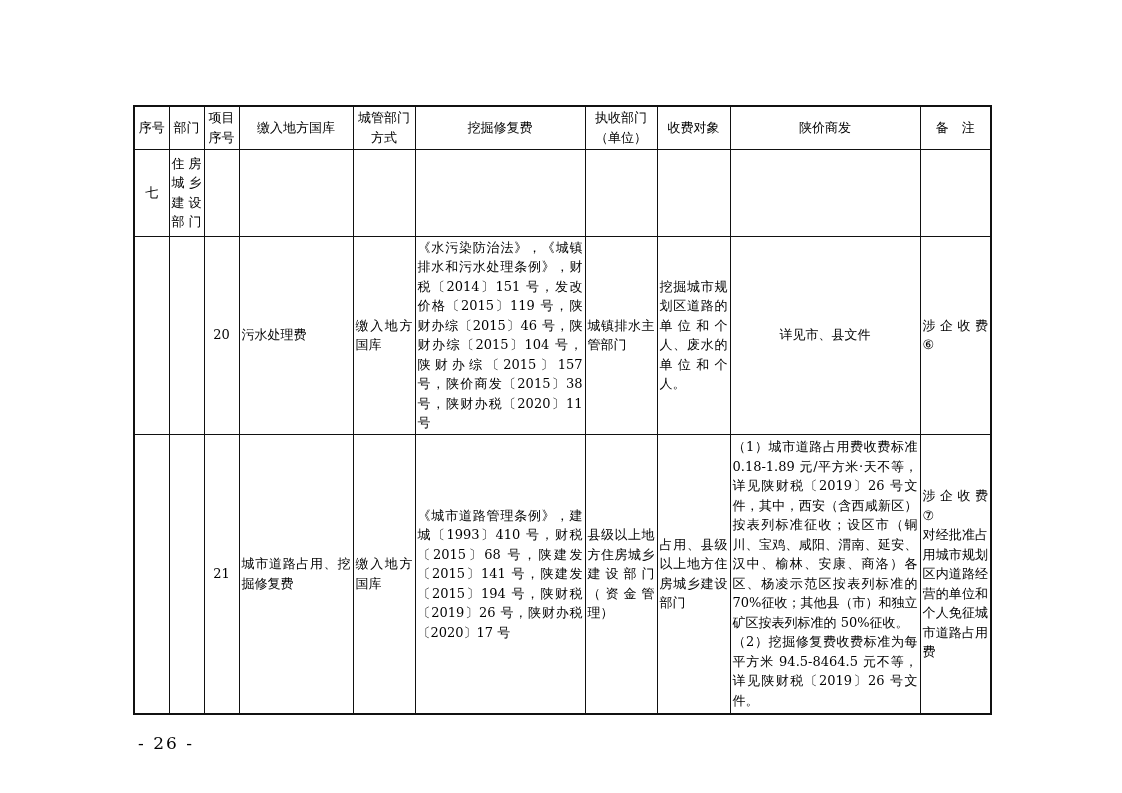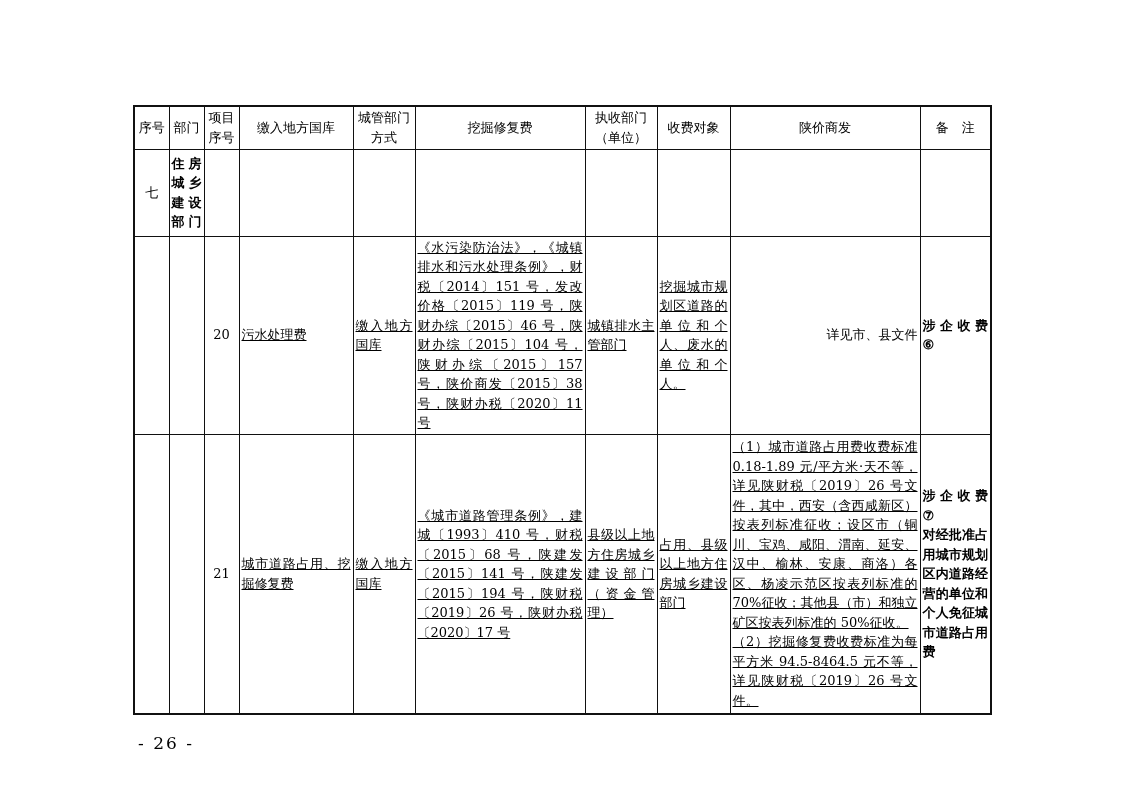--- a/index.html
+++ b/index.html
@@ -27,24 +27,24 @@
     padding: 1px 2px;
     font-size: 13px;
     line-height: 19.5px;
     font-weight: normal;
     vertical-align: middle;
     white-space: pre-line;
     overflow: hidden;
     color: #000000;
   }
   .fee-table th { text-align: center; }
-  .fee-table td { text-align: right; }
+  .fee-table td { text-align: center; }
   td.center { text-align: center; }
-  td.justify { text-align: justify; text-decoration: underline; }
-  td.justify-all { text-align: justify; text-align-last: justify; font-weight: bold; }
+  td.justify { text-align: justify; }
+  td.justify-all { text-align: justify; text-align-last: justify; }
   
   .col-seq       { width: 35px; }
   .col-dept      { width: 35px; }
   .col-itemno    { width: 35px; }
   .col-name      { width: 114px; }
   .col-fund      { width: 62px; }
   .col-policy    { width: 170px; }
   .col-collector { width: 72px; }
   .col-payer     { width: 73px; }
   .col-standard  { width: 190px; }

